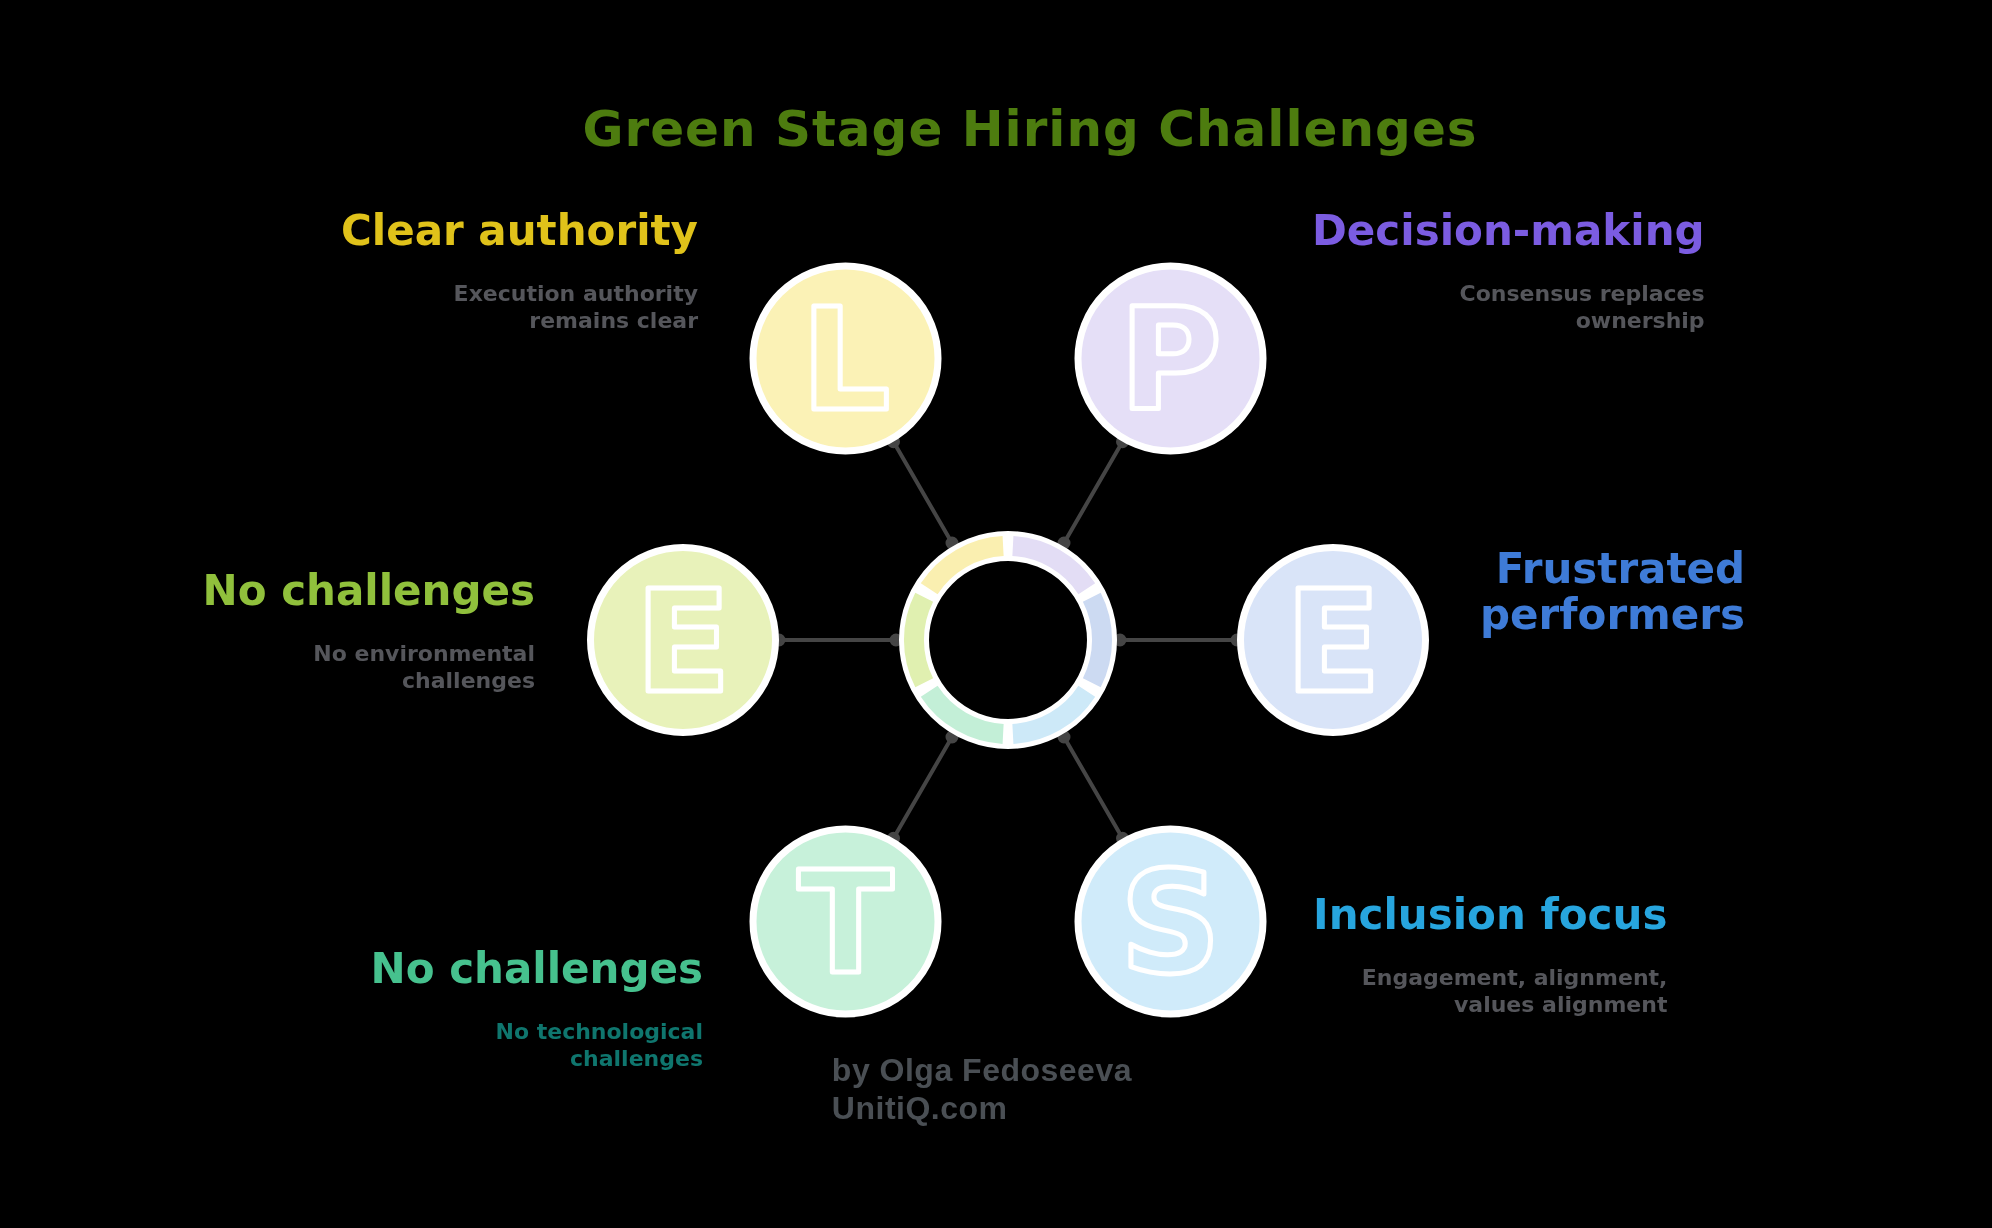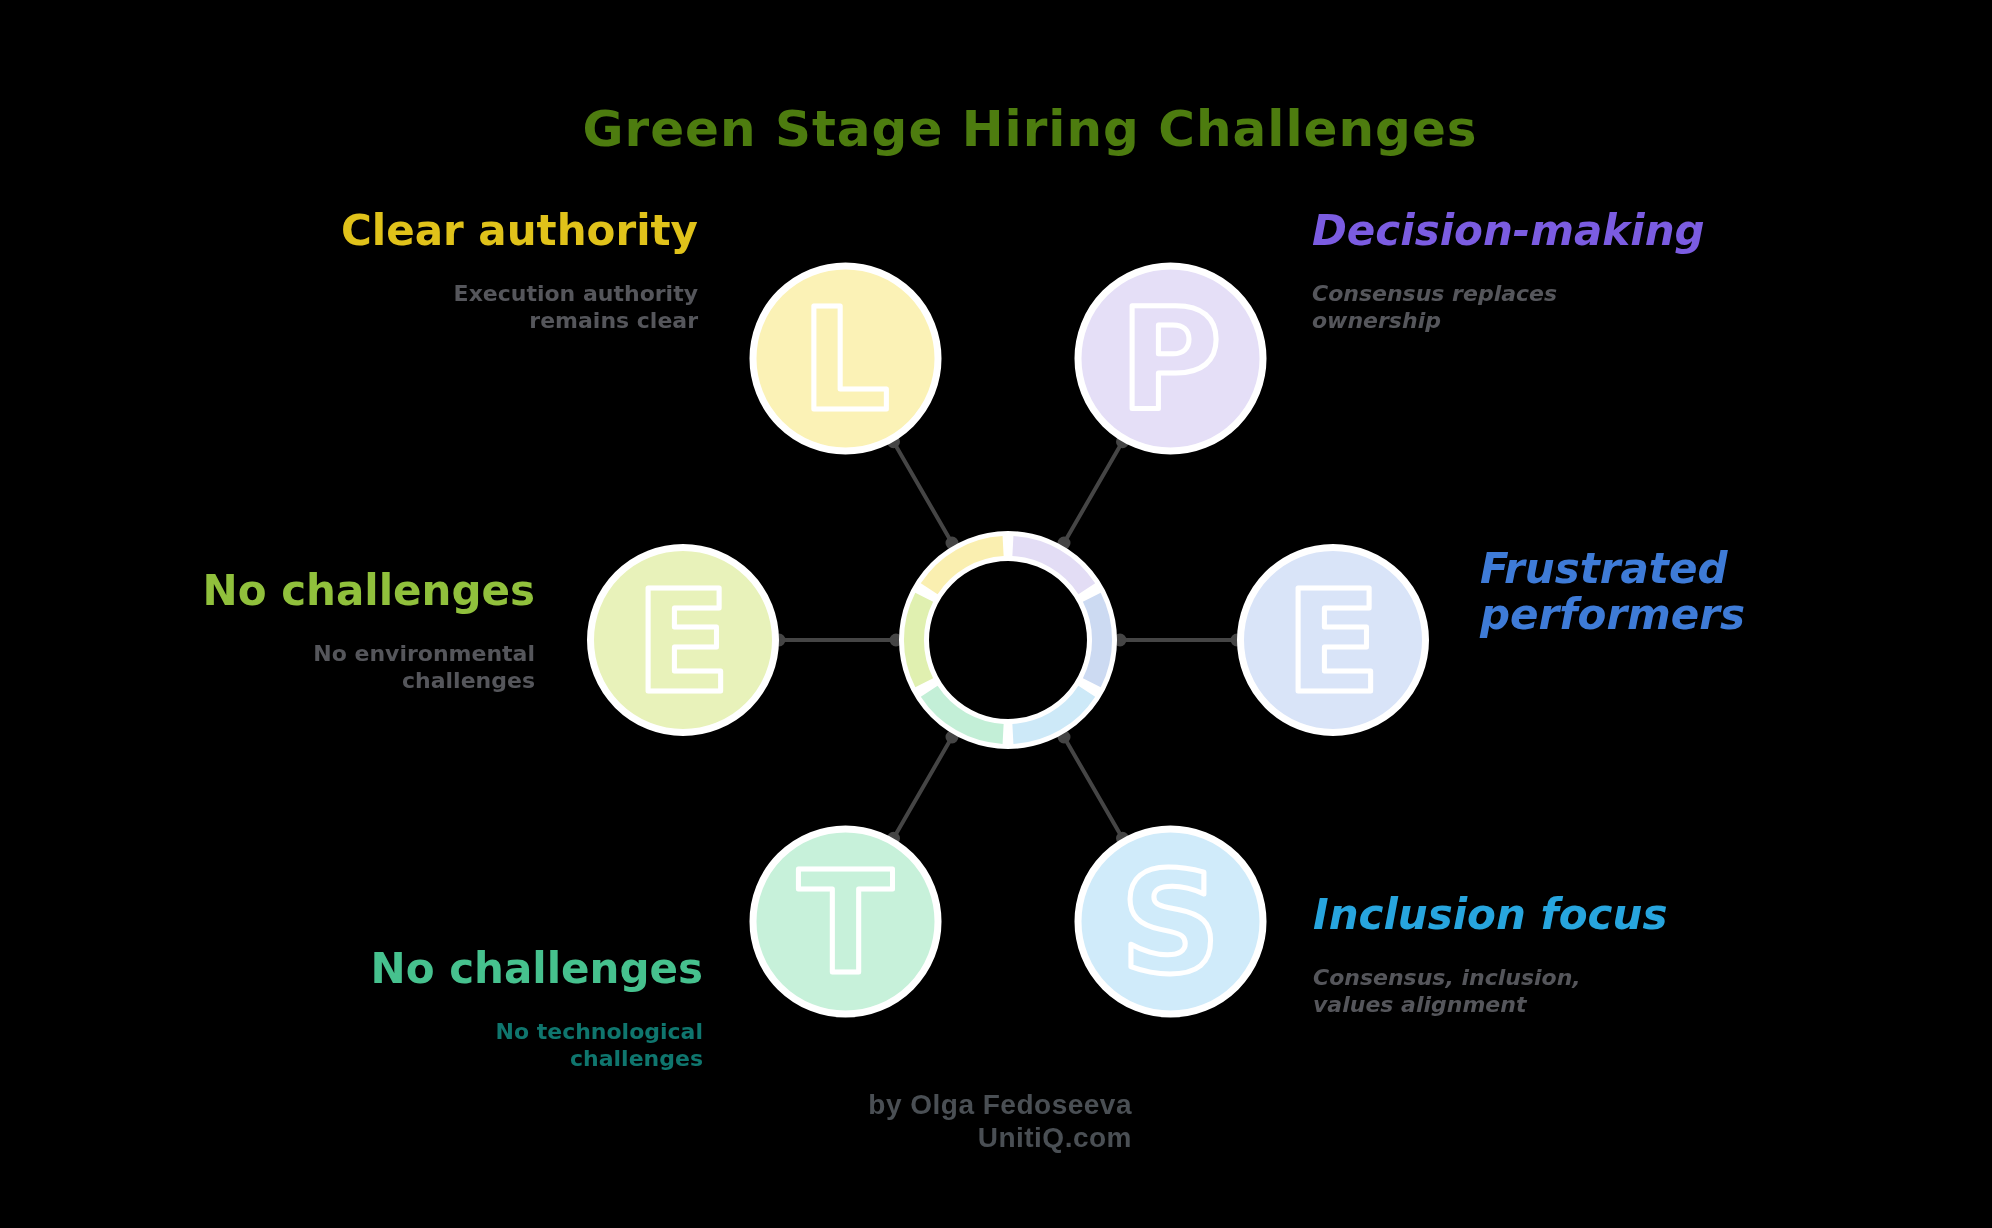--- a/index.html
+++ b/index.html
@@ -34,32 +34,31 @@
     white-space: pre-line;
   }
   .node-block .desc {
     margin-top: 27px;
     font-size: 22px;
     font-weight: bold;
     line-height: 1.2;
     white-space: pre-line;
   }
   .align-right { text-align: right; }
-  .align-left  { text-align: left; font-style: italic; }
+  .align-left  { text-align: right; }
   .footer {
     position: absolute;
     right: 860px;
     top: 1052px;
-    text-align: right;
+    text-align: left;
     font-family: "Liberation Sans", sans-serif;
-    font-size: 28px;
+    font-size: 32px;
     font-weight: bold;
     line-height: 1.18;
     letter-spacing: 0.5px;
-    margin-top: 36px;
   }
   svg text.node-letter {
     font-family: "DejaVu Sans", sans-serif;
     font-size: 140px;
     font-weight: bold;
     text-anchor: middle;
   }
 </style>
 </head>
 <body>
@@ -144,21 +143,21 @@
   </div>
 
   <div class="node-block align-right" style="right:1289px; top:946px;">
     <div class="label" style="color:#46c18e">No challenges</div>
     <div class="desc" style="color: #0f766e; text-align: right;">No technological
 challenges</div>
   </div>
 
   <div class="node-block align-left" style="left:1313px; top:892px;">
     <div class="label" style="color:#27a5de">Inclusion focus</div>
-    <div class="desc" style="color: rgb(85, 86, 91);">Consensus, inclusion,
+    <div class="desc" style="color: rgb(85, 86, 91);">Engagement, alignment,
 values alignment</div>
   </div>
 
   <div class="footer" style="color: rgb(74, 79, 84);">
     <div>by Olga Fedoseeva</div>
     <div>UnitiQ.com</div>
   </div>
 
 </div>
 

